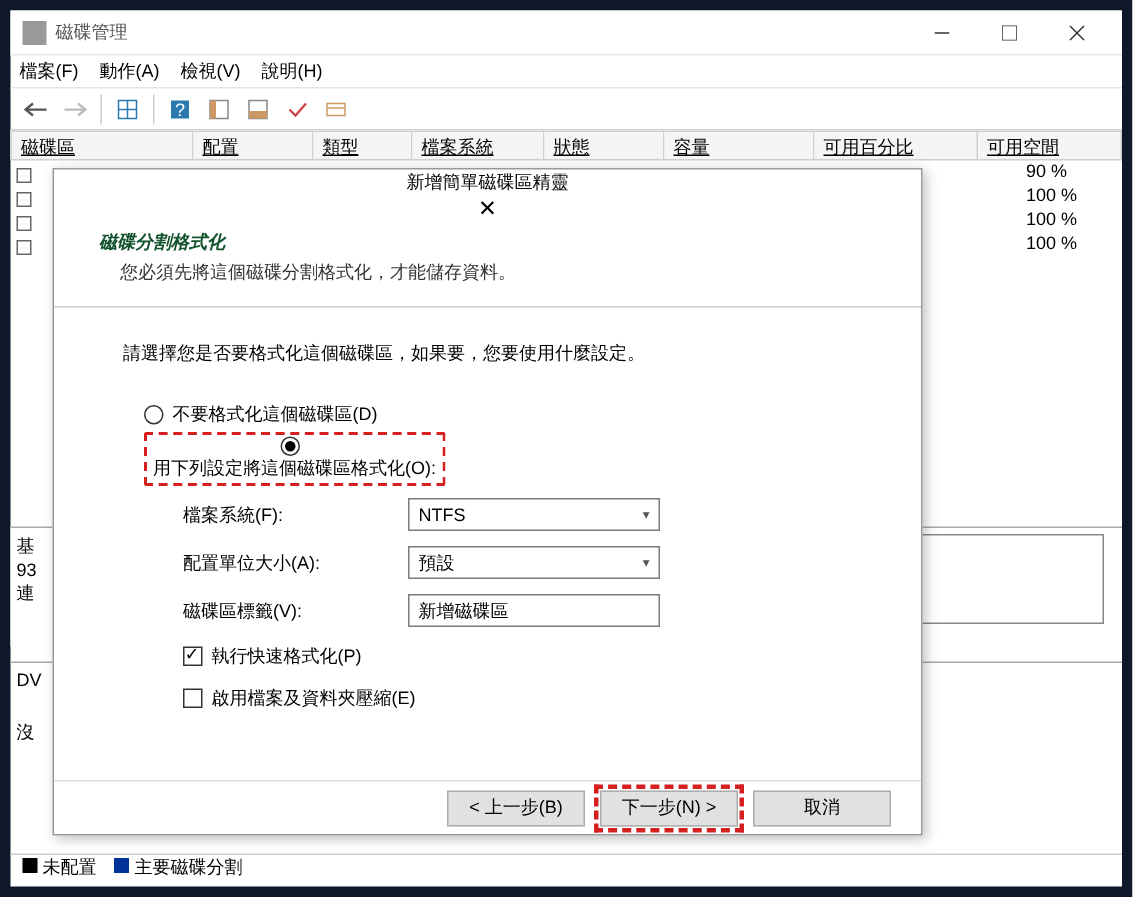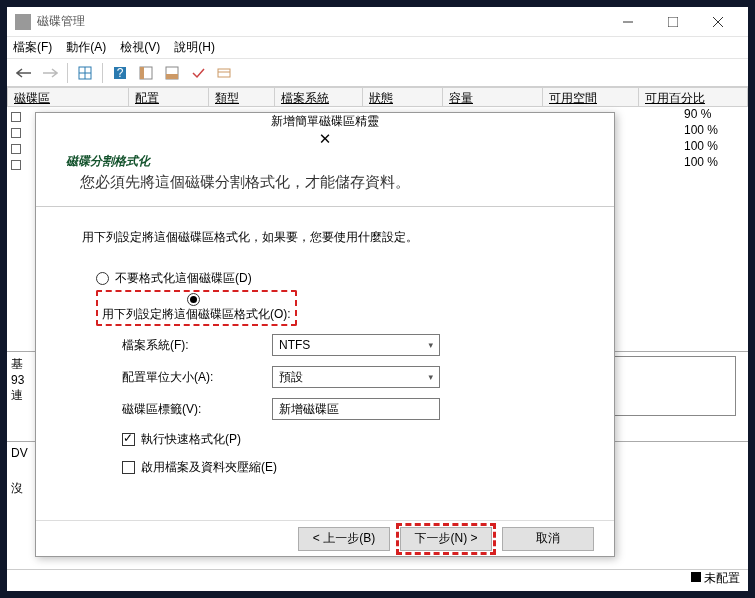--- a/index.html
+++ b/index.html
@@ -33,32 +33,32 @@
 
 
 .disk-panel { position: absolute; top: 244px; left: 0; right: 0; height: 80px; border-top: 1px solid #aaa; background: #fff; }
 .disk-split { display: flex; height: 80px; }
 .disk-left { width: 100px; border-right: 1px solid #aaa; padding: 4px; font-size: 11px; }
 .disk-right { flex: 1; padding: 4px; }
 .partition-box { border: 1px solid #888; border-left: 4px solid #003399; height: 60px; padding: 4px; margin-right: 8px; display: inline-block; width: 330px; }
 
 .dvd-panel { position: absolute; top: 334px; left: 0; right: 0; height: 60px; border-top: 1px solid #aaa; padding: 4px; }
 
-.legend { position: absolute; bottom: 0; left: 0; right: 0; height: 22px; border-top: 1px solid #ccc; display: flex; align-items: flex-end; padding: 0 8px; gap: 12px; flex-direction: column; }
+.legend { position: absolute; bottom: 0; left: 0; right: 0; height: 22px; border-top: 1px solid #ccc; display: flex; align-items: flex-start; padding: 0 8px; gap: 12px; }
 .leg-sq { width: 10px; height: 10px; display: inline-block; }
 
 
 .dialog { position: absolute; left: 28px; top: 105px; width: 580px; height: 445px; background: #fff; border: 1px solid #999; box-shadow: 2px 2px 8px rgba(0,0,0,0.25); }
 .dlg-titlebar { height: 28px; display: flex; align-items: center; padding: 0 10px; flex-direction: column; }
 .dlg-title { flex: 1; }
 .dlg-close { width: 24px; text-align: center; font-size: 15px; }
 
 .dlg-header { padding: 12px 30px 4px 30px; }
 .dlg-h1 { font-weight: bold; color: #14532d; margin-bottom: 3px; font-style: italic; }
-.dlg-h2 { color: #333; padding-left: 14px; font-size: 15px; }
+.dlg-h2 { color: #333; padding-left: 14px; font-size: 12px; }
 .dlg-sep { height: 1px; background: #ccc; margin: 10px 0 0 0; }
 
 .dlg-body { padding: 22px 46px 10px 46px; }
 .instr { margin-bottom: 22px; }
 
 .radio-group { margin-left: 14px; }
 .radio-row { display: flex; align-items: center; margin-bottom: 10px; height: 20px; }
 .radio { width: 13px; height: 13px; border: 1px solid #333; border-radius: 50%; margin-right: 6px; position: relative; }
 .radio.checked::after { content: ""; position: absolute; width: 7px; height: 7px; background: #000; border-radius: 50%; top: 2px; left: 2px; }
 .highlight-red { border: 2px dashed #d62020; padding: 1px 4px; border-radius: 2px; flex-direction: column; }
@@ -165,22 +165,22 @@
       </div>
   </div>
 
   <div class="table-header">
     <div class="th" style="width:122px">磁碟區</div>
     <div class="th" style="width:80px">配置</div>
     <div class="th" style="width:66px">類型</div>
     <div class="th" style="width:88px">檔案系統</div>
     <div class="th" style="width:80px">狀態</div>
     <div class="th" style="width:100px">容量</div>
+    <div class="th" style="flex:1">可用百分比</div>
     <div class="th" style="width:96px">可用空間</div>
-    <div class="th" style="flex:1">可用百分比</div>
   </div>
 
   <div class="main-content">
     <div class="bg-rows">
       <div class="bg-row">
           <span class="sq"></span>
         </div>
       <div class="bg-row">
           <span class="sq"></span>
         </div>
@@ -229,21 +229,21 @@
     <div class="dlg-titlebar">
       <div class="dlg-title">新增簡單磁碟區精靈</div>
       <div class="dlg-close">✕</div>
     </div>
     <div class="dlg-header">
       <div class="dlg-h1">磁碟分割格式化</div>
       <div class="dlg-h2">您必須先將這個磁碟分割格式化，才能儲存資料。</div>
     </div>
     <div class="dlg-sep"></div>
     <div class="dlg-body">
-      <div class="instr">用下列設定將這個磁碟區格式化，如果要，您要使用什麼設定。</div>
+      <div class="instr">請選擇您是否要格式化這個磁碟區，如果要，您要使用什麼設定。</div>
 
       <div class="radio-group">
         <div class="radio-row">
           <span class="radio"></span>
           <span>不要格式化這個磁碟區(D)</span>
         </div>
         <div class="radio-row">
           <span class="highlight-red" style="display:flex;align-items:center;">
             <span class="radio checked"></span>
             <span>用下列設定將這個磁碟區格式化(O):</span>

